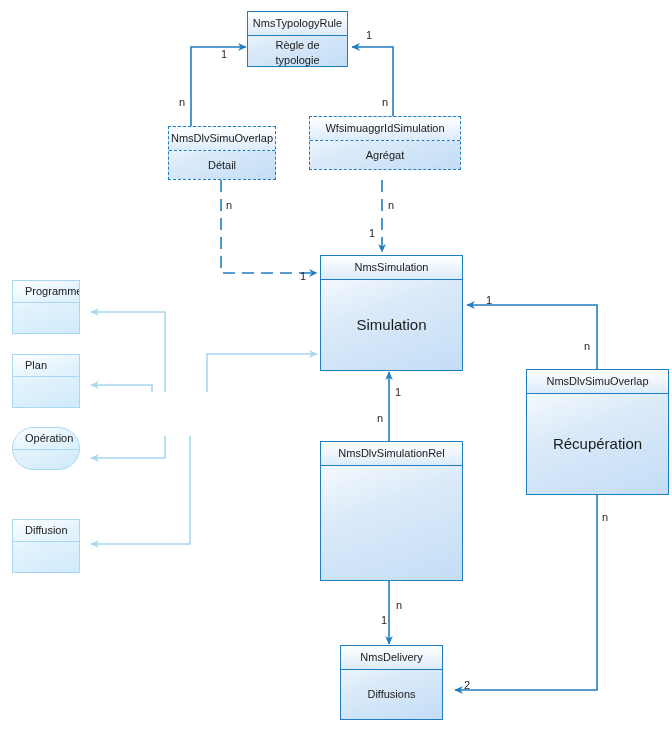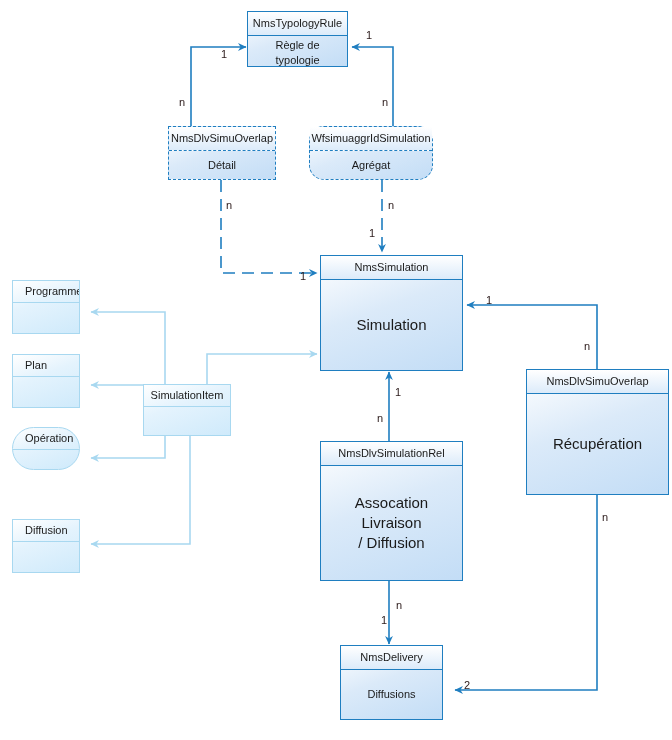--- a/index.html
+++ b/index.html
@@ -55,21 +55,21 @@
     display: flex;
     align-items: center;
     justify-content: center;
     text-align: center;
     font-size: 11px;
     color: #1a1a1a;
     padding: 2px 4px;
     box-sizing: border-box;
     line-height: 1.35;
   }
-  .node.big .body { font-size: 15px; }
+  .node.big .body { font-size: 15px; text-align: right; }
   .node.med .body { font-size: 11px; }
 
   
   .node.dashed {
     border: 1px dashed #1f7ec0;
     background: linear-gradient(160deg, #ffffff 0%, #dbeaf9 45%, #c3ddf6 100%);
   }
   .node.dashed .hdr {
     border-bottom: 1px dashed #1f7ec0;
   }
@@ -152,54 +152,44 @@
   <div class="node med" style="left:247px; top:11px; width:101px; height:56px;">
     <div class="hdr">NmsTypologyRule</div>
     <div class="body">Règle de typologie</div>
   </div>
 
   <div class="node dashed med" style="left:168px; top:126px; width:108px; height:54px;">
     <div class="hdr">NmsDlvSimuOverlap</div>
     <div class="body">Détail</div>
   </div>
 
-  <div class="node dashed med" style="left:309px; top:126px; width:124px; height:54px;border-radius:15px;">
+  <div class="node dashed med" style="left:309px; top:116px; width:152px; height:54px;">
     <div class="hdr">WfsimuaggrIdSimulation</div>
     <div class="body">Agrégat</div>
   </div>
 
   <div class="node big" style="left:320px; top:255px; width:143px; height:116px;">
     <div class="hdr">NmsSimulation</div>
     <div class="body">Simulation</div>
   </div>
 
   <div class="node big" style="left:526px; top:369px; width:143px; height:126px;">
     <div class="hdr">NmsDlvSimuOverlap</div>
     <div class="body">Récupération</div>
   </div>
 
   <div class="node big" style="left:320px; top:441px; width:143px; height:140px;">
     <div class="hdr">NmsDlvSimulationRel</div>
-    <div class="body">
-      <span>
-        <span>Assocation Livraison</span><br>
-        <span>/ Diffusion</span>
-      </span>
-    </div>
   </div>
 
   <div class="node med" style="left:340px; top:645px; width:103px; height:75px;">
     <div class="hdr">NmsDelivery</div>
     <div class="body">Diffusions</div>
   </div>
 
-  <div class="node pale centerhdr" style="left:143px; top:384px; width:88px; height:52px;">
-    <div class="hdr">SimulationItem</div>
-    <div class="body"></div>
-  </div>
 
   <div class="node pale" style="left:12px; top:280px; width:68px; height:54px;">
     <div class="hdr">Programme</div>
     <div class="body"></div>
   </div>
 
   <div class="node pale" style="left:12px; top:354px; width:68px; height:54px;">
     <div class="hdr">Plan</div>
     <div class="body"></div>
   </div>

